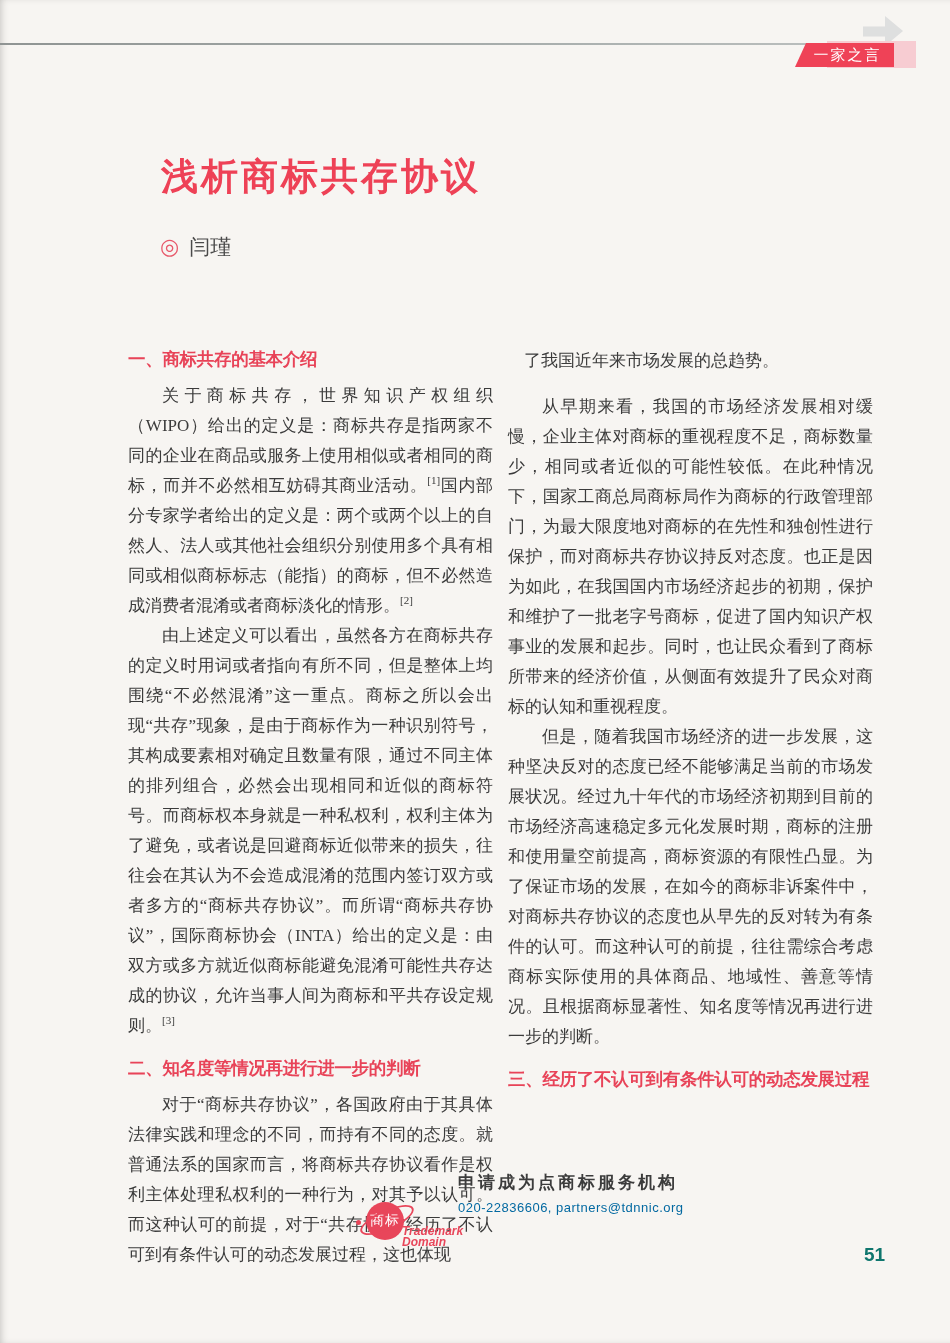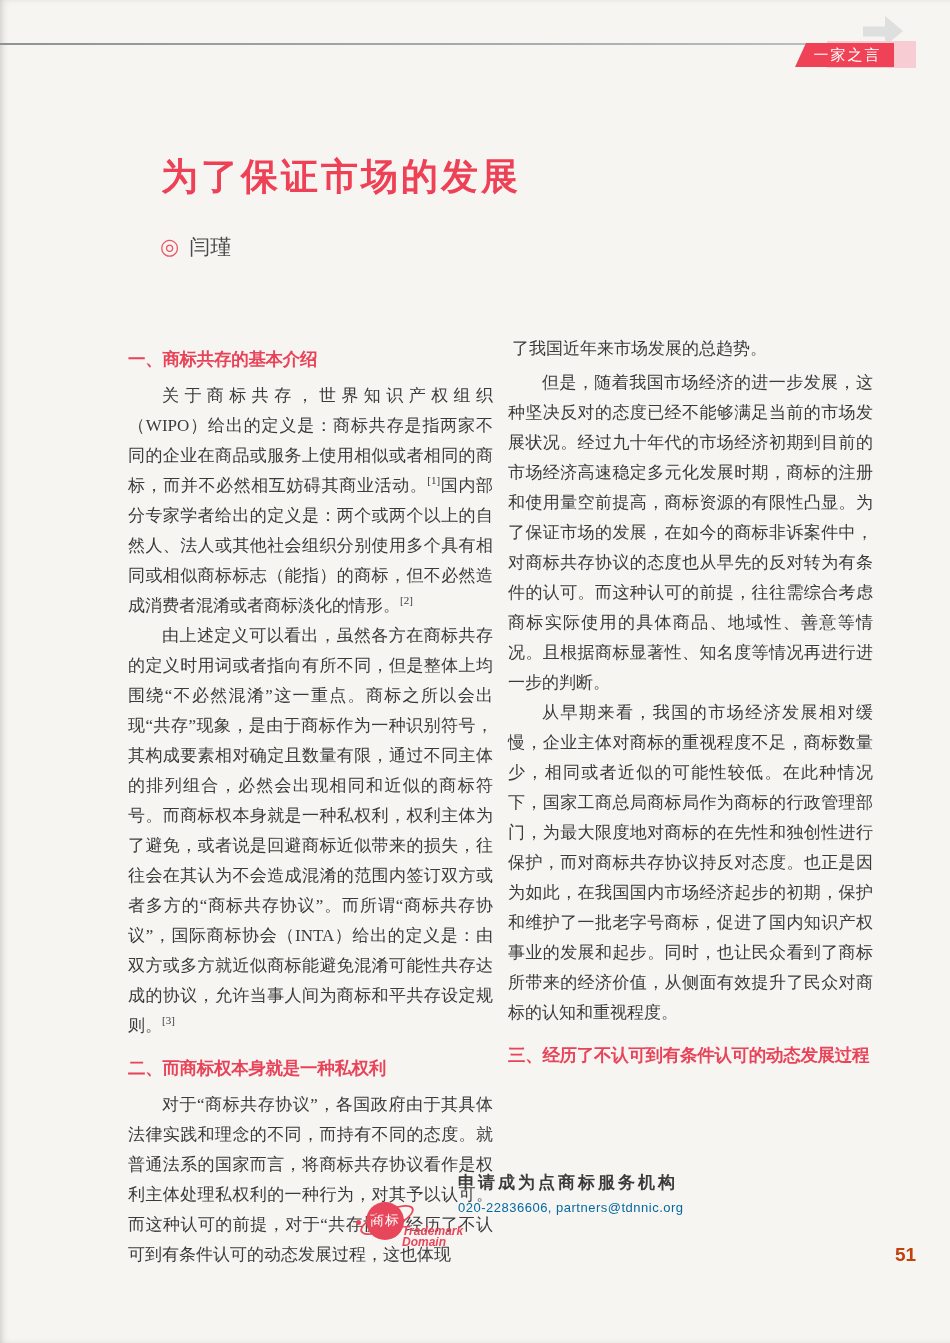--- a/index.html
+++ b/index.html
@@ -57,21 +57,21 @@
   .col-left{left:128px;}
   .col-right{left:508px;}
   .col .heading{
     color:#e84358;font-weight:bold;font-size:17.5px;
     letter-spacing:-0.3px;white-space:nowrap;
     margin:14px 0 9px 0;line-height:26px;
     font-family:"Liberation Sans","DejaVu Sans",sans-serif;
   }
   .col .heading:first-child{margin-top:16px;}
   .col .para{text-indent:2em;margin:0;}
-  .col .para-noindent{text-indent:0;margin:4px;}
+  .col .para-noindent{text-indent:0;margin:16px;}
   .col sup{font-size:11px;line-height:0;vertical-align:super;}
   
   .footer-logo{position:absolute;left:356px;top:1200px;width:78px;height:56px;}
   .logo-dot{position:absolute;left:0;top:20px;width:5px;height:5px;border-radius:50%;background:#e8465a;}
   .logo-ball{
     position:absolute;left:10px;top:2px;width:38px;height:38px;border-radius:50%;
     background:#e8465a;color:#fff;display:flex;align-items:center;justify-content:center;
     font-size:14px;letter-spacing:1px;
   }
   .logo-orbit{
@@ -89,55 +89,54 @@
   .footer-slogan{
     font-size:17px;font-weight:bold;color:#3c3c3c;letter-spacing:3px;
     font-family:"Liberation Sans","DejaVu Sans",sans-serif;
   }
   .footer-contact{
     margin-top:6px;font-size:13px;color:#0369a1;letter-spacing:.5px;
     font-family:"Liberation Sans","DejaVu Sans",sans-serif;
   }
   .page-number{
     position:absolute;left:864px;top:1244px;
-    font-size:19px;font-weight:bold;color:#c2410c;
+    font-size:19px;font-weight:bold;color:#0f766e;
     font-family:"Liberation Sans","DejaVu Sans",sans-serif;
-    margin-left:31px;
   }
 </style>
 </head>
 <body>
 
 <div class="page">
 
   <div class="rule"></div>
   <div class="ghost-arrow"></div>
   <div class="tab-underlay"></div>
   <div class="tab">
     <span>一家之言</span>
   </div>
 
-  <div class="title">为了保证市场的发展</div>
+  <div class="title">浅析商标共存协议</div>
 
   <div class="author">
     <span class="mark">◎</span>
     <span>闫瑾</span>
   </div>
 
   <div class="col col-left">
       <div class="heading">一、商标共存的基本介绍</div>
       <div class="para">关于商标共存，世界知识产权组织（WIPO）给出的定义是：商标共存是指两家不同的企业在商品或服务上使用相似或者相同的商标，而并不必然相互妨碍其商业活动。<sup>[1]</sup>国内部分专家学者给出的定义是：两个或两个以上的自然人、法人或其他社会组织分别使用多个具有相同或相似商标标志（能指）的商标，但不必然造成消费者混淆或者商标淡化的情形。<sup>[2]</sup></div>
       <div class="para">由上述定义可以看出，虽然各方在商标共存的定义时用词或者指向有所不同，但是整体上均围绕“不必然混淆”这一重点。商标之所以会出现“共存”现象，是由于商标作为一种识别符号，其构成要素相对确定且数量有限，通过不同主体的排列组合，必然会出现相同和近似的商标符号。而商标权本身就是一种私权利，权利主体为了避免，或者说是回避商标近似带来的损失，往往会在其认为不会造成混淆的范围内签订双方或者多方的“商标共存协议”。而所谓“商标共存协议”，国际商标协会（INTA）给出的定义是：由双方或多方就近似商标能避免混淆可能性共存达成的协议，允许当事人间为商标和平共存设定规则。<sup>[3]</sup></div>
-      <div class="heading">二、而商标权本身就是一种私权利</div>
+      <div class="heading">二、知名度等情况再进行进一步的判断</div>
       <div class="para">对于“商标共存协议”，各国政府由于其具体法律实践和理念的不同，而持有不同的态度。就普通法系的国家而言，将商标共存协议看作是权利主体处理私权利的一种行为，对其予以认可。而这种认可的前提，对于“共存协议”经历了不认可到有条件认可的动态发展过程，这也体现</div>
     </div>
   <div class="col col-right">
       <div class="para-noindent">了我国近年来市场发展的总趋势。</div>
+      <div class="para">从早期来看，我国的市场经济发展相对缓慢，企业主体对商标的重视程度不足，商标数量少，相同或者近似的可能性较低。在此种情况下，国家工商总局商标局作为商标的行政管理部门，为最大限度地对商标的在先性和独创性进行保护，而对商标共存协议持反对态度。也正是因为如此，在我国国内市场经济起步的初期，保护和维护了一批老字号商标，促进了国内知识产权事业的发展和起步。同时，也让民众看到了商标所带来的经济价值，从侧面有效提升了民众对商标的认知和重视程度。</div>
       <div class="para">但是，随着我国市场经济的进一步发展，这种坚决反对的态度已经不能够满足当前的市场发展状况。经过九十年代的市场经济初期到目前的市场经济高速稳定多元化发展时期，商标的注册和使用量空前提高，商标资源的有限性凸显。为了保证市场的发展，在如今的商标非诉案件中，对商标共存协议的态度也从早先的反对转为有条件的认可。而这种认可的前提，往往需综合考虑商标实际使用的具体商品、地域性、善意等情况。且根据商标显著性、知名度等情况再进行进一步的判断。</div>
-      <div class="para">从早期来看，我国的市场经济发展相对缓慢，企业主体对商标的重视程度不足，商标数量少，相同或者近似的可能性较低。在此种情况下，国家工商总局商标局作为商标的行政管理部门，为最大限度地对商标的在先性和独创性进行保护，而对商标共存协议持反对态度。也正是因为如此，在我国国内市场经济起步的初期，保护和维护了一批老字号商标，促进了国内知识产权事业的发展和起步。同时，也让民众看到了商标所带来的经济价值，从侧面有效提升了民众对商标的认知和重视程度。</div>
       <div class="heading">三、经历了不认可到有条件认可的动态发展过程</div>
     </div>
 
   <div class="footer-logo">
     <span class="logo-dot"></span>
     <span class="logo-ball">商标</span>
     <span class="logo-orbit"></span>
     <span class="logo-en">Trademark<br>Domain</span>
   </div>
 

